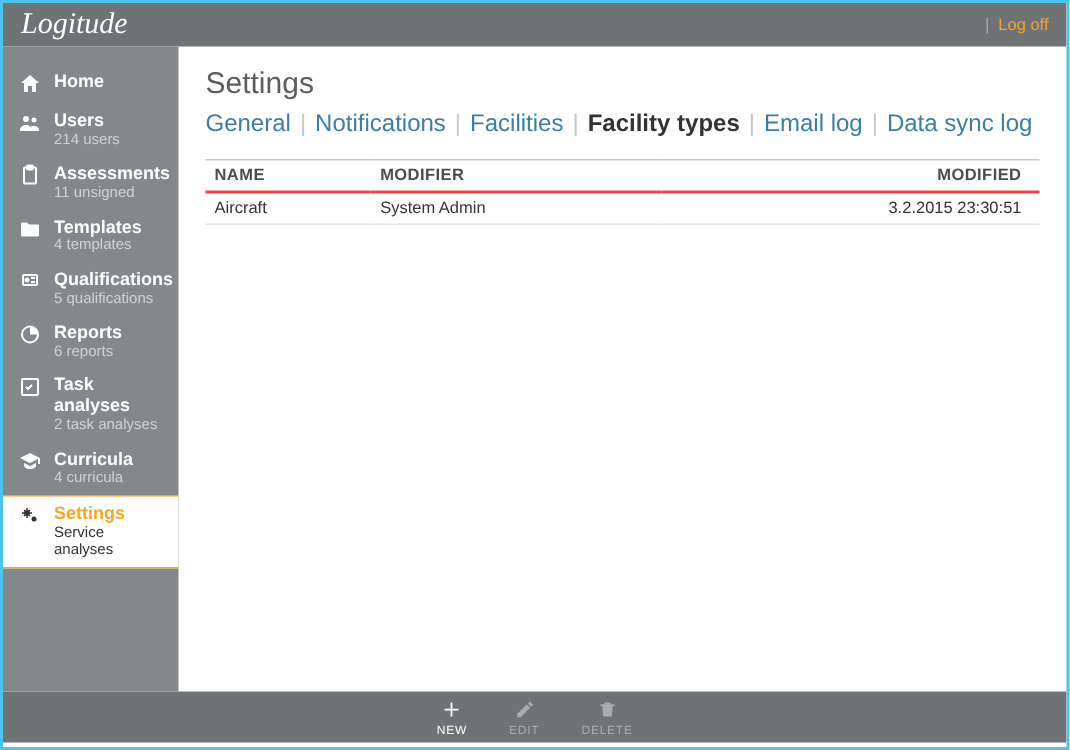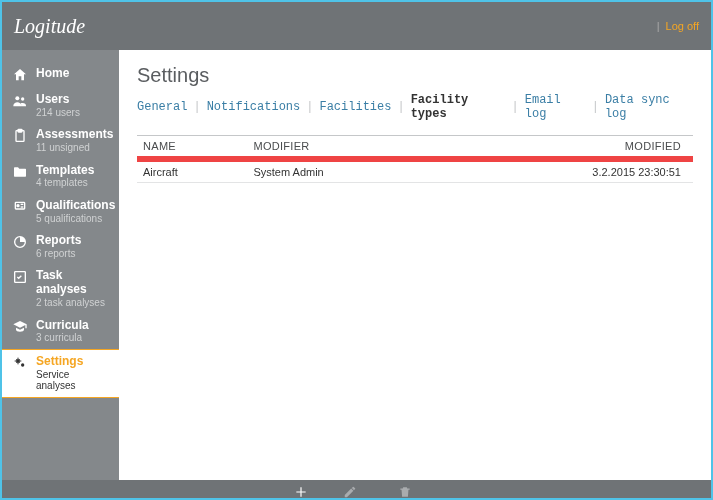--- a/index.html
+++ b/index.html
@@ -5,21 +5,21 @@
 * { margin: 0; padding: 0; box-sizing: border-box; }
 body {
   font-family: "Helvetica Neue", Arial, sans-serif;
   background: #fff;
   width: 713px;
   height: 500px;
   overflow: hidden;
   border: 2px solid #4fc3e8;
 }
 .header {
-  height: 48px;
+  height: 29px;
   background: #6f7376;
   display: flex;
   align-items: center;
   justify-content: space-between;
   padding: 0 12px;
 }
 .logo {
   font-family: Georgia, 'Times New Roman', serif;
   font-style: italic;
   font-size: 20px;
@@ -83,37 +83,36 @@
 }
 .page-title {
   font-size: 20px;
   font-weight: 400;
   color: #5a5d60;
   margin-bottom: 6px;
 }
 .tabs {
   display: flex;
   align-items: center;
-  font-size: 12px;
+  font-size: 16px;
   gap: 6px;
   margin-bottom: 14px;
-  font-family: Liberation Mono, monospace;
 }
 .tab { color: #3a7ea5; cursor: pointer; }
 .tab.active { color: #333; font-weight: 700; cursor: default; }
 .tab-sep { color: #c5c7c9; }
 
 .data-table { width: 100%; border-collapse: collapse; font-size: 11px; }
 .data-table th {
   text-align: left;
-  font-weight: 400;
+  font-weight: 700;
   color: #4a4c4e;
   padding: 4px 6px;
   border-top: 1px solid #c5c7c9;
-  border-bottom: 6px solid #ef4444;
+  border-bottom: 2px solid #ef4444;
   letter-spacing: 0.3px;
 }
 .data-table td {
   padding: 4px 6px;
   border-bottom: 1px solid #e3e4e5;
   color: #333;
 }
 .data-table th.col-mod, .data-table td.col-mod { text-align: right; padding-right: 12px; }
 
 .footer {
@@ -235,21 +234,21 @@
         </span>
     </div>
     <div class="nav-item">
       <span class="icon">
           <svg viewBox="0 0 24 24" fill="currentColor">
             <path d="M12 3L2 8l10 5 8-4v5h2V8zM6 13v3c0 1.5 2.7 3 6 3s6-1.5 6-3v-3l-6 3z"></path>
           </svg>
         </span>
       <span class="nav-text">
           <span class="nav-label">Curricula</span>
-          <span class="nav-sub">3 curricula</span>
+          <span class="nav-sub">4 curricula</span>
         </span>
     </div>
     <div class="nav-item active">
       <span class="icon">
           <svg viewBox="0 0 24 24" fill="currentColor">
             <circle cx="9" cy="9" r="3"></circle>
             <circle cx="16" cy="15" r="2.5"></circle>
             <path d="M9 4v2M9 12v2M4 9h2M12 9h2M6 6l1 1M12 12l-1-1M6 12l1-1M12 6l-1 1" stroke="currentColor" stroke-width="1.5"></path>
           </svg>
         </span>

